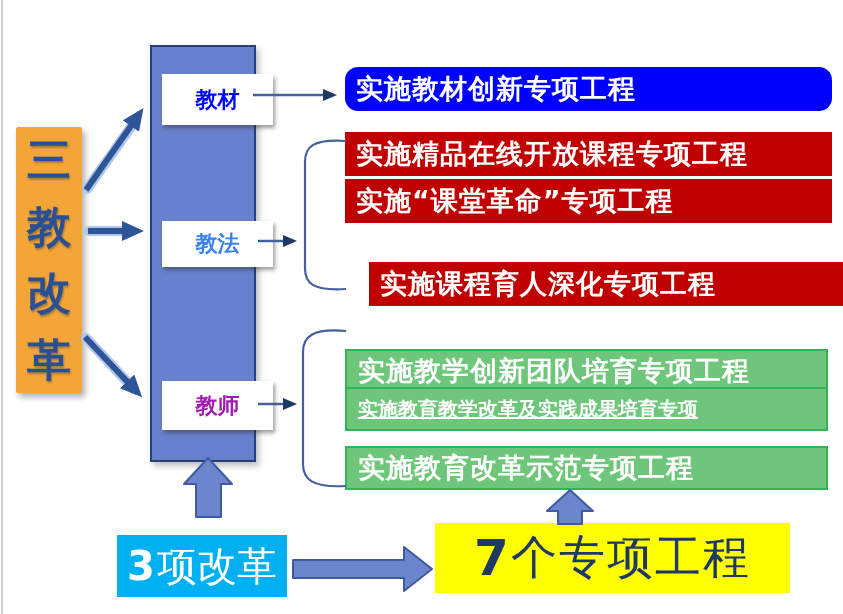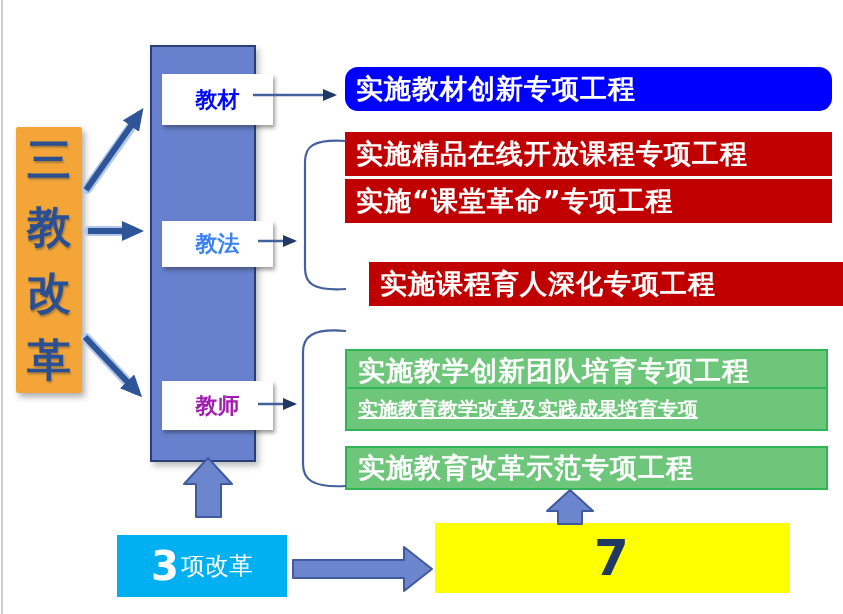--- a/index.html
+++ b/index.html
@@ -58,21 +58,21 @@
   .bar5{top:328px;margin-top:21px;}
   .bar6{top:387px;font-size:20px;letter-spacing:0;text-decoration:underline;}
   .bar7{top:446px;text-align:center;}
 
   
   .cyan-box{
     left:117px;top:535px;width:170px;height:62px;background:#00B0F0;
     display:flex;align-items:center;justify-content:center;color:#ffffff;
   }
   .cyan-box .num{font-size:40px;font-weight:bold;margin-right:2px;}
-  .cyan-box .rest{font-size:24px;font-weight:500;}
+  .cyan-box .rest{font-size:40px;font-weight:500;}
   .yellow-box{
     left:435px;top:523px;width:355px;height:70px;background:#FFFF00;
     display:flex;align-items:center;justify-content:center;color:#1F3864;
   }
   .yellow-box .num{font-size:50px;font-weight:bold;margin-right:2px;}
   .yellow-box .rest{font-size:46px;font-weight:500;letter-spacing:2px;}
 
   svg.overlay{position:absolute;left:0;top:0;width:843px;height:614px;pointer-events:none;}
 </style>
 </head>
@@ -100,20 +100,21 @@
 <div class="abs bar bar-green bar5">实施教学创新团队培育专项工程</div>
 <div class="abs bar bar-green bar6">实施教育教学改革及实践成果培育专项</div>
 <div class="abs bar bar-green bar7">实施教育改革示范专项工程</div>
 
 <div class="abs cyan-box">
   <span class="num">3</span>
   <span class="rest">项改革</span>
 </div>
 <div class="abs yellow-box">
   <span class="num">7</span>
+  <span class="rest">个专项工程</span>
 </div>
 
 <svg class="overlay" viewBox="0 0 843 614">
   <defs>
     <marker id="bigHead" markerUnits="userSpaceOnUse" markerWidth="22" markerHeight="20" refX="16" refY="10" orient="auto">
       <path d="M0,0 L22,10 L0,20 Z" fill="#2E5597"></path>
     </marker>
     <marker id="smallHead" markerUnits="userSpaceOnUse" markerWidth="14" markerHeight="12" refX="11" refY="6" orient="auto">
       <path d="M0,0 L14,6 L0,12 Z" fill="#1F3864"></path>
     </marker>

